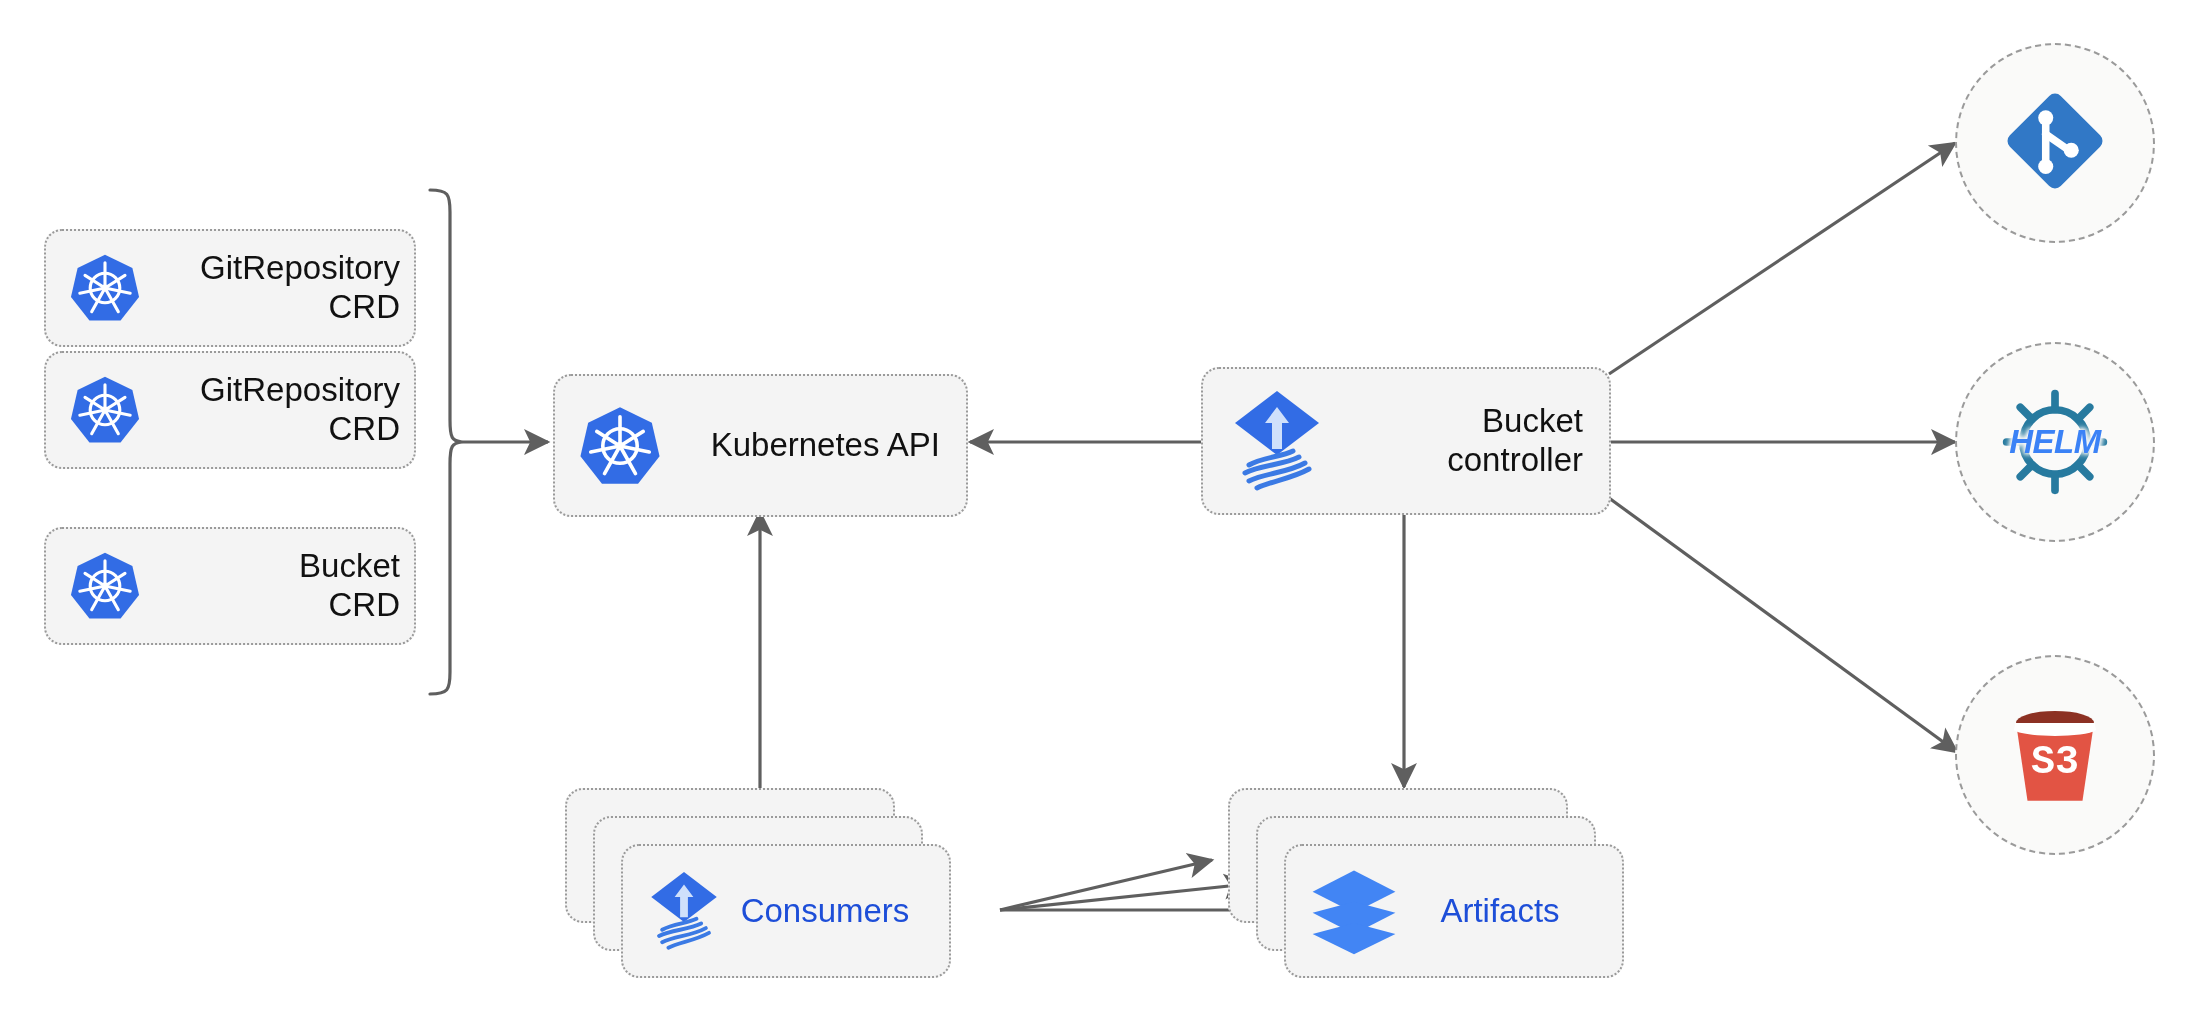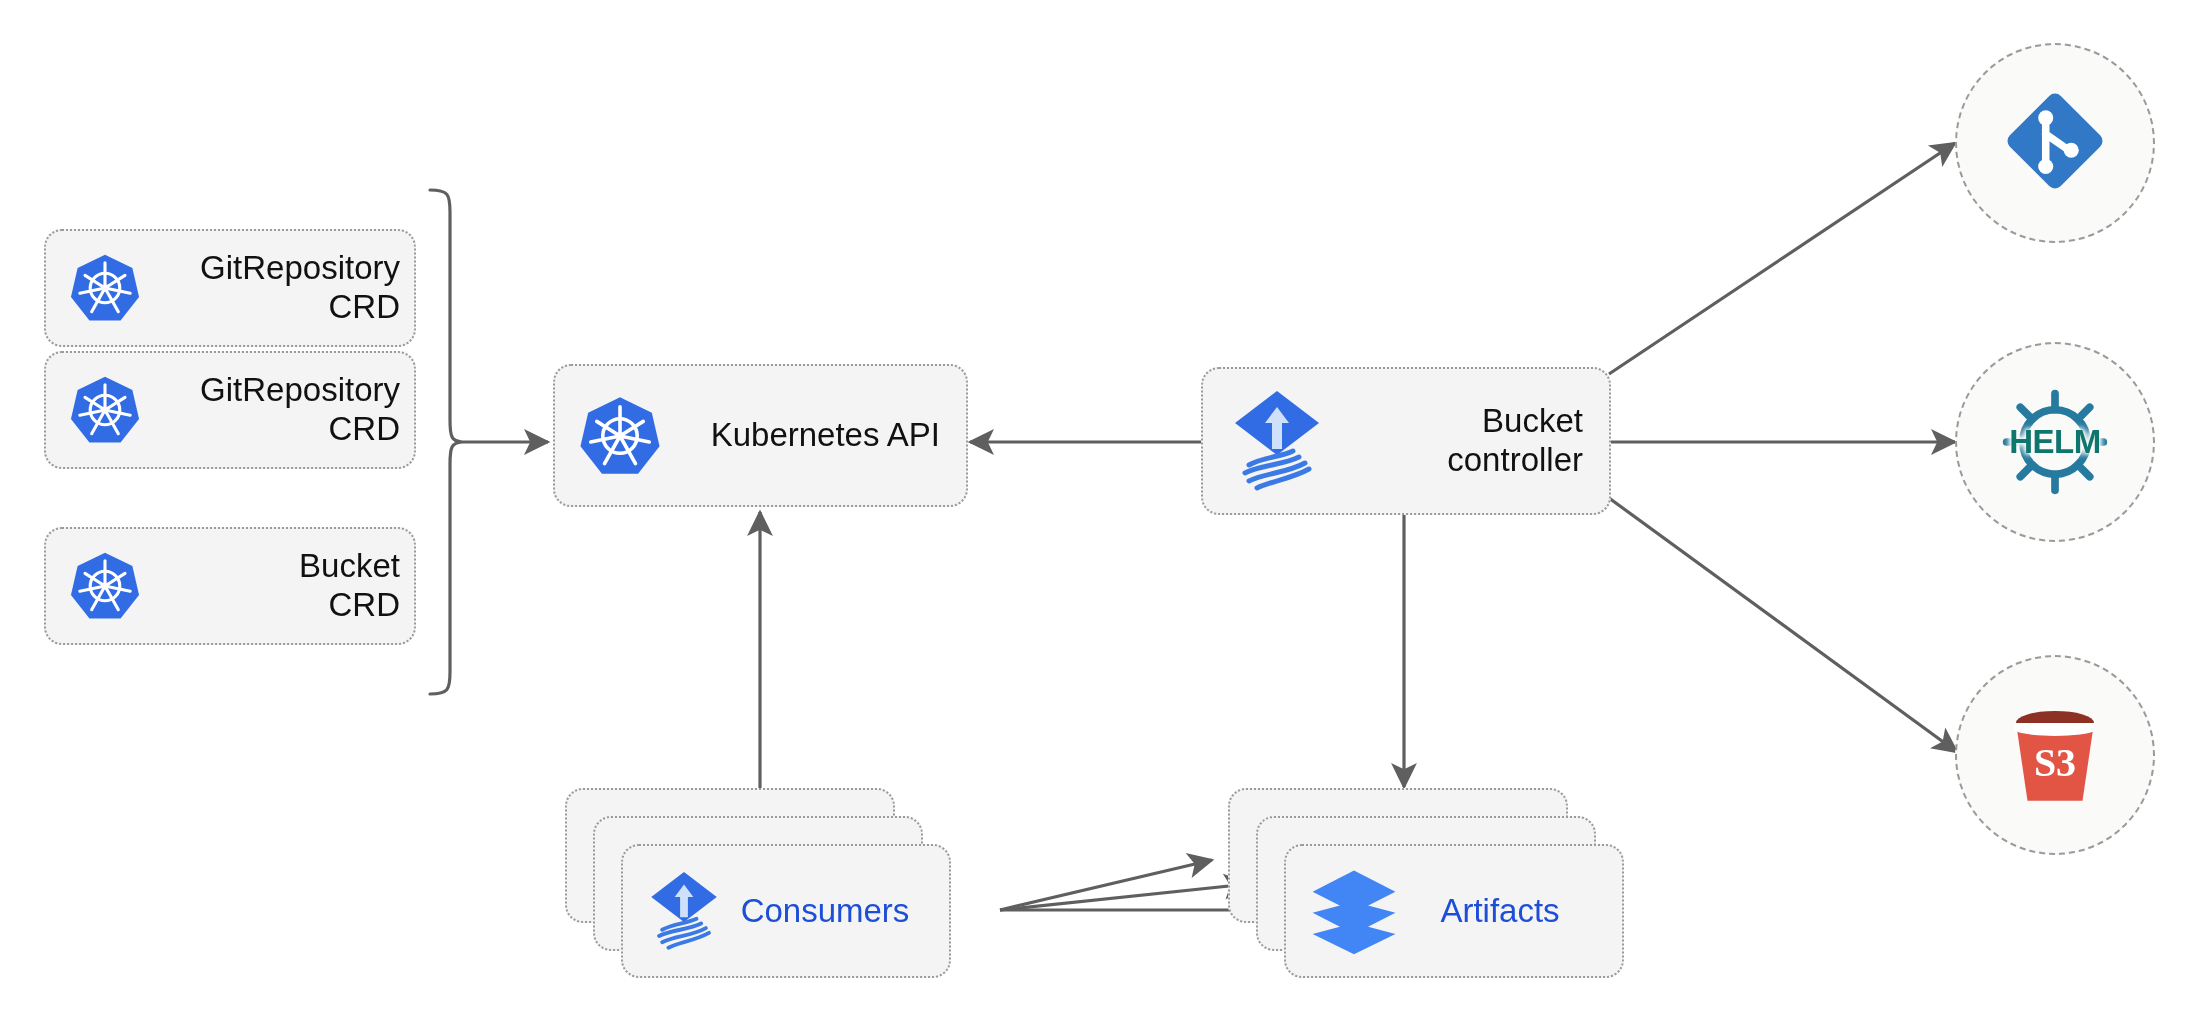--- a/index.html
+++ b/index.html
@@ -214,21 +214,21 @@
           <line x1="50" y1="50" x2="32" y2="82"></line>
           <line x1="50" y1="50" x2="16" y2="57"></line>
           <line x1="50" y1="50" x2="23" y2="33"></line>
         </g>
       </svg>
     </span>
     <span class="node-label">Bucket
 CRD</span>
   </div>
 
-  <div class="node" style="left:553px; top:364px; width:415px; height:143px; padding:0 26px 0 22px;">
+  <div class="node" style="left:553px; top:374px; width:415px; height:143px; padding:0 26px 0 22px;">
     <span class="node-icon" style="width:86px;height:86px;">
       <svg width="86" height="86" viewBox="0 0 100 100" aria-hidden="true">
         <polygon points="50,5 87,23 96,62 71,94 29,94 4,62 13,23" fill="#326ce5"></polygon>
         <g fill="none" stroke="#ffffff" stroke-width="4.2" stroke-linecap="round">
           <circle cx="50" cy="50" r="20"></circle>
           <circle cx="50" cy="50" r="4.6" fill="#ffffff" stroke="none"></circle>
           <line x1="50" y1="50" x2="50" y2="16"></line>
           <line x1="50" y1="50" x2="77" y2="33"></line>
           <line x1="50" y1="50" x2="84" y2="57"></line>
           <line x1="50" y1="50" x2="68" y2="82"></line>
@@ -317,32 +317,32 @@
           <line x1="50" y1="76" x2="50" y2="89"></line>
           <line x1="31.6" y1="31.6" x2="22" y2="22"></line>
           <line x1="68.4" y1="68.4" x2="78" y2="78"></line>
           <line x1="31.6" y1="68.4" x2="22" y2="78"></line>
           <line x1="68.4" y1="31.6" x2="78" y2="22"></line>
           <line x1="24" y1="50" x2="11" y2="50"></line>
           <line x1="76" y1="50" x2="89" y2="50"></line>
         </g>
       </svg>
       <span style="position:absolute;left:0;right:0;top:50%;transform:translateY(-50%);
-                   text-align:center;color:#0f766e;font-size:33px;font-weight:bold;
+                   text-align:center;color:#3b82f6;font-size:33px;font-weight:bold;
                    letter-spacing:-0.5px;font-family:'Liberation Sans',sans-serif;
-                   text-shadow:0 0 7px #fafaf9, 0 0 7px #fafaf9, 0 0 5px #fafaf9, 0 0 4px #fafaf9;">HELM</span>
+                   text-shadow:0 0 7px #fafaf9, 0 0 7px #fafaf9, 0 0 5px #fafaf9, 0 0 4px #fafaf9;font-style:italic;">HELM</span>
     </span>
   </div>
 
   <div class="ext-circle" style="left:1955px; top:655px;">
     <span style="position:relative;width:118px;height:110px;display:block;">
       <svg width="118" height="110" viewBox="0 0 100 96" aria-hidden="true" style="position:absolute;left:0;top:0;">
         <path d="M 16 20 L 84 20 L 74 88 L 26 88 Z" fill="#e25444"></path>
         <ellipse cx="50" cy="20" rx="34" ry="10.5" fill="#8c3123"></ellipse>
         <path d="M 14.2 26.5 C 24 33 76 33 85.8 26.5 L 84.6 20 L 15.4 20 Z" fill="#ffffff"></path>
       </svg>
       <span style="position:absolute;left:0;right:0;top:56%;transform:translateY(-50%);
                    text-align:center;color:#ffffff;font-size:40px;font-weight:bold;
-                   font-family:Liberation Serif, serif;">S3</span>
+                   font-family:Liberation Mono, monospace;">S3</span>
     </span>
   </div>
 
 </div>
 
 </body></html>

